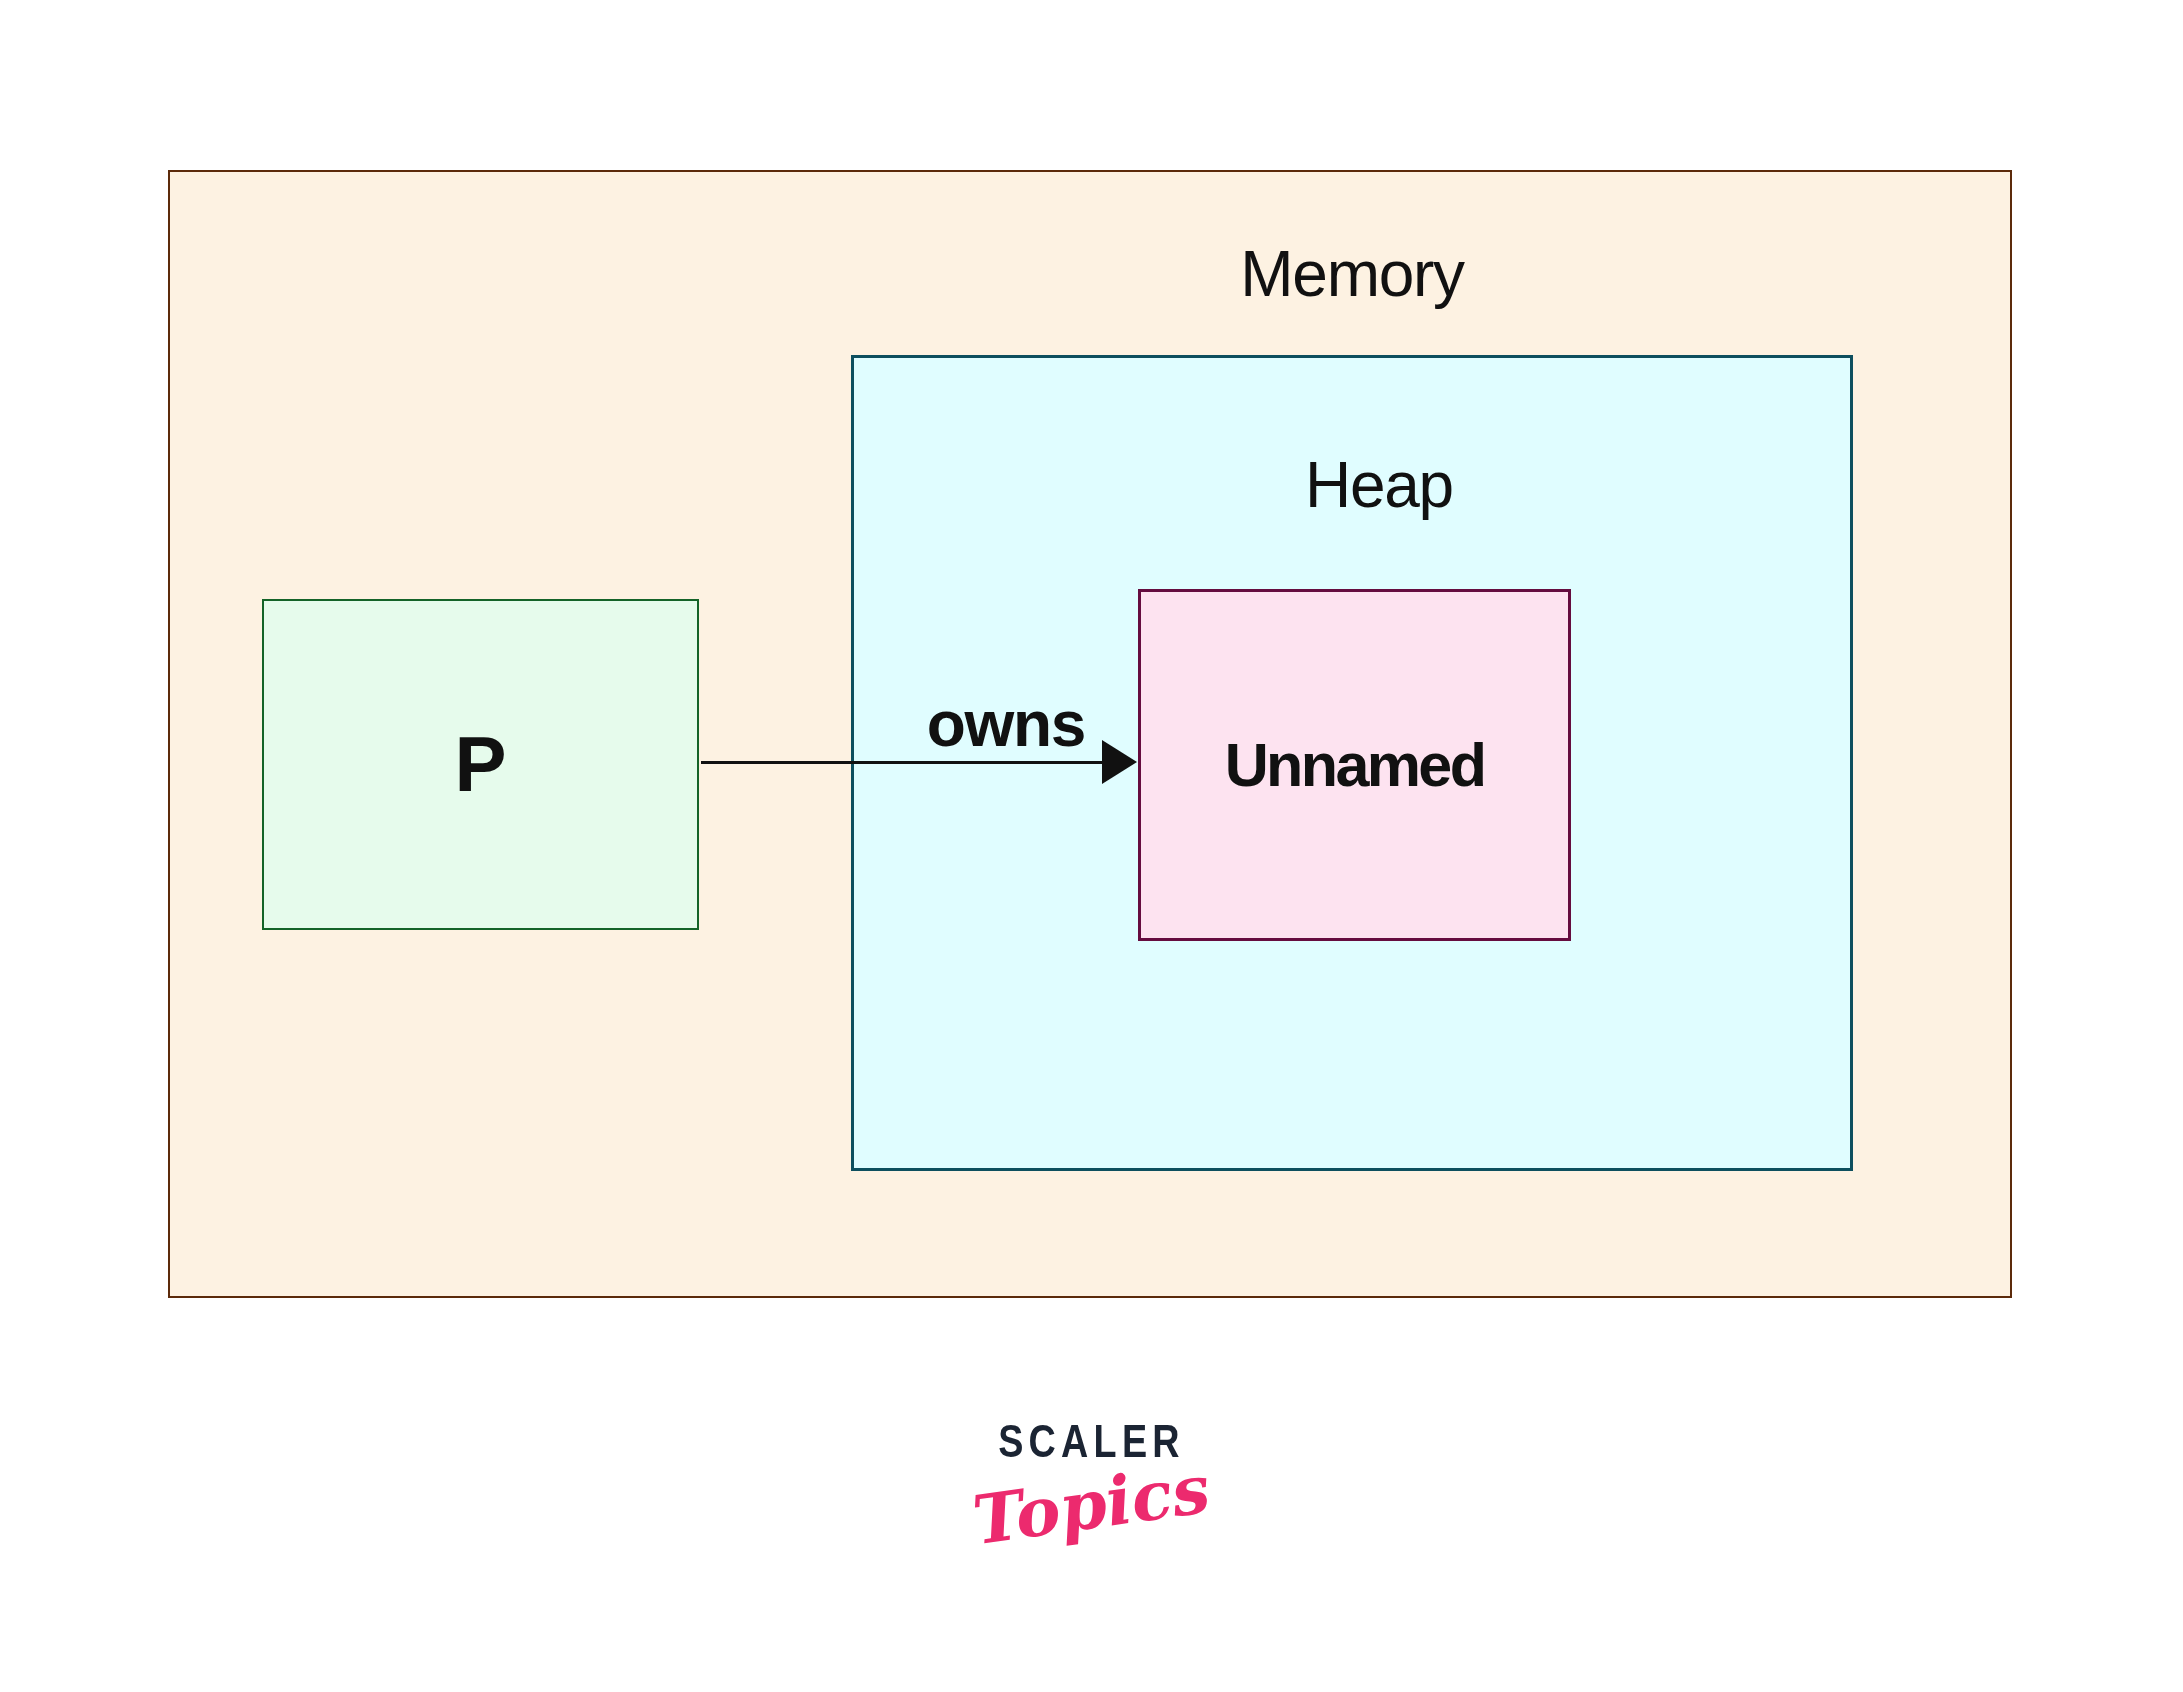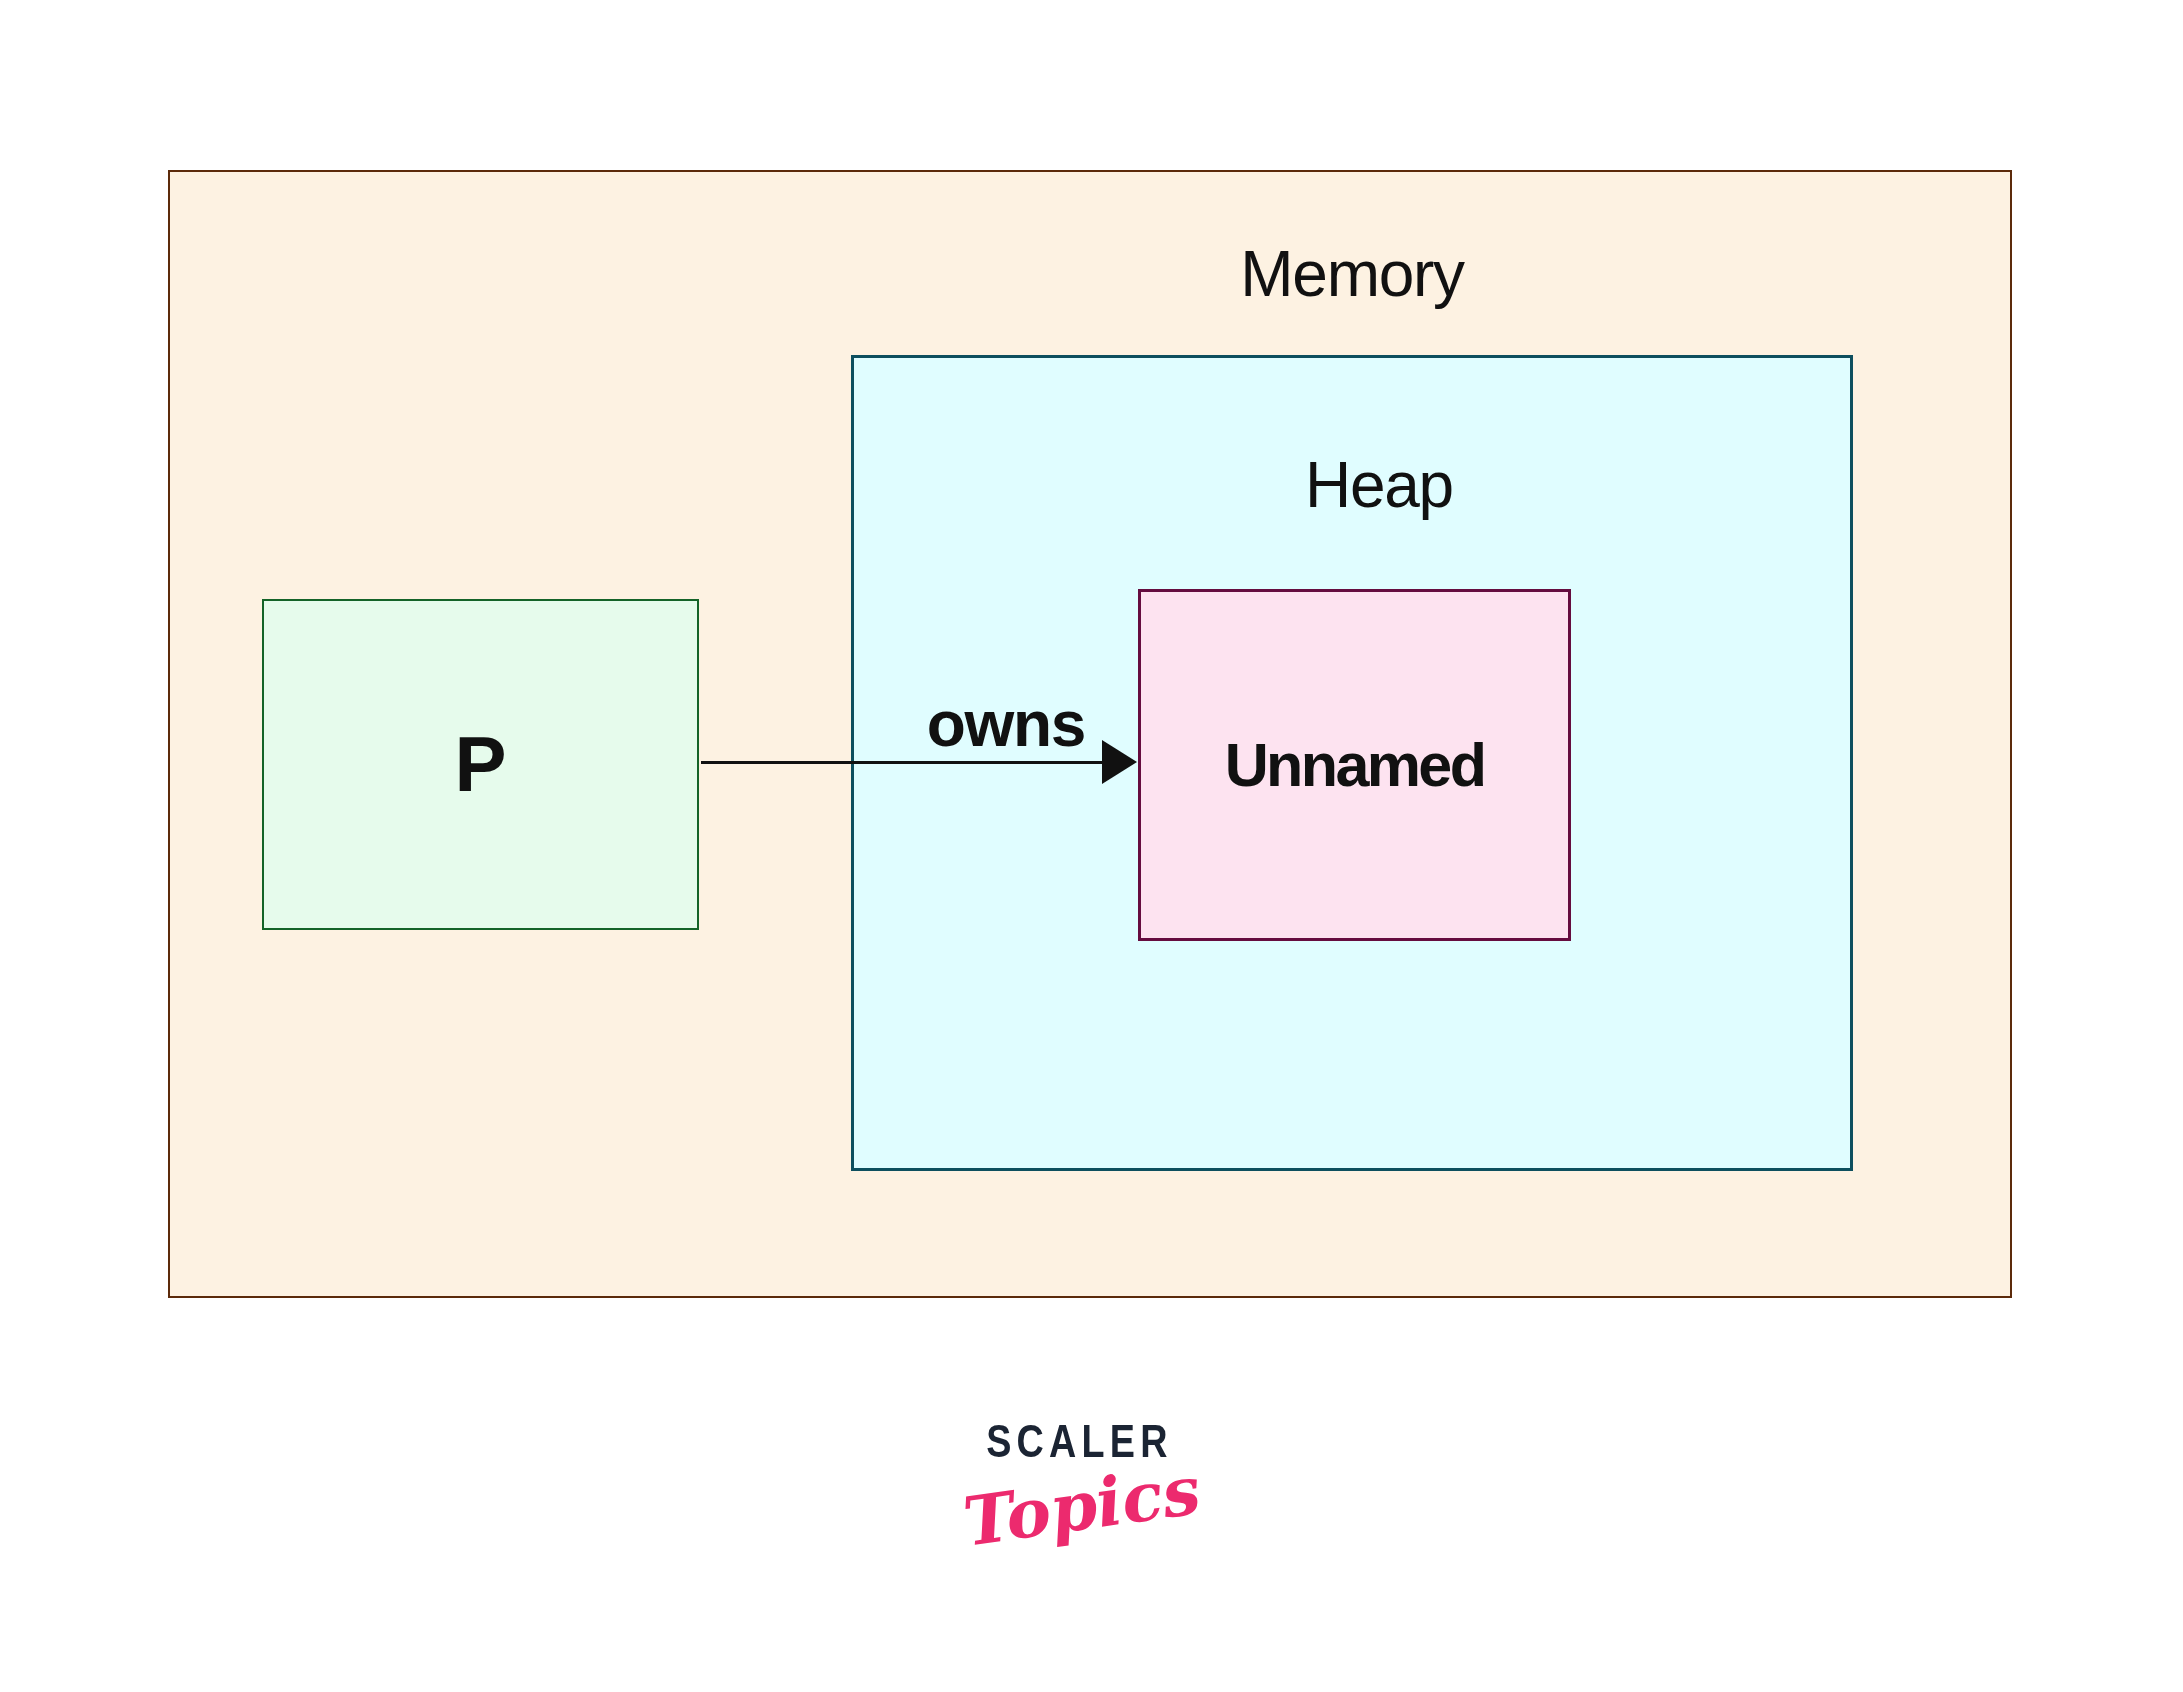--- a/index.html
+++ b/index.html
@@ -98,21 +98,21 @@
     left: 1102px; top: 740px;
     width: 0; height: 0;
     border-top: 22px solid transparent;
     border-bottom: 22px solid transparent;
     border-left: 35px solid var(--arrow, #111111);
   }
   .logo {
     position: absolute;
     left: 963px; top: 1418px;
     width: 257px;
-    text-align: left;
+    text-align: center;
   }
   .logo-brand {
     font-size: 46px;
     font-weight: 800;
     letter-spacing: 6.4px;
     line-height: 1;
     transform: scaleX(0.82);
     transform-origin: center;
     color: var(--brand_navy, #1B2433);
   }

